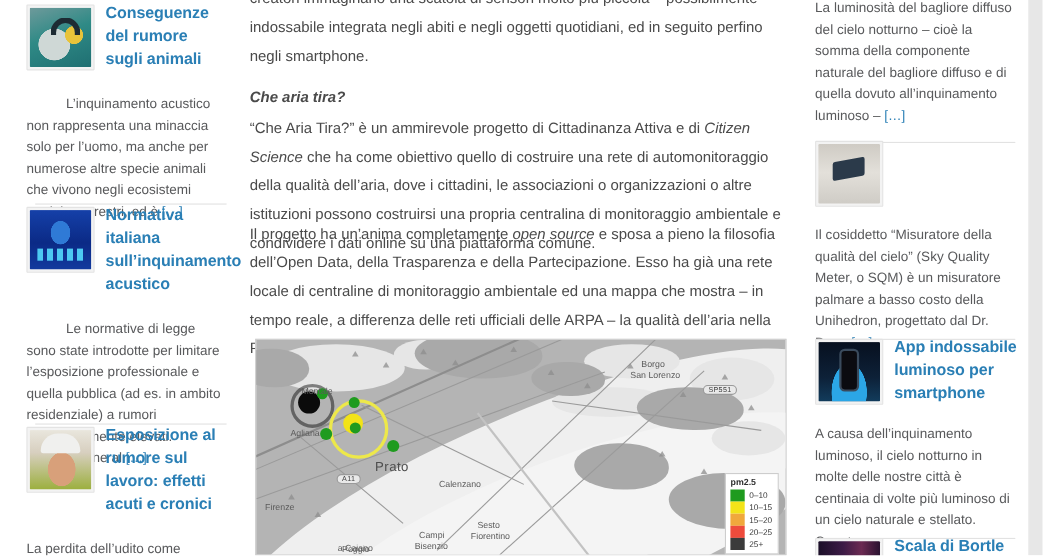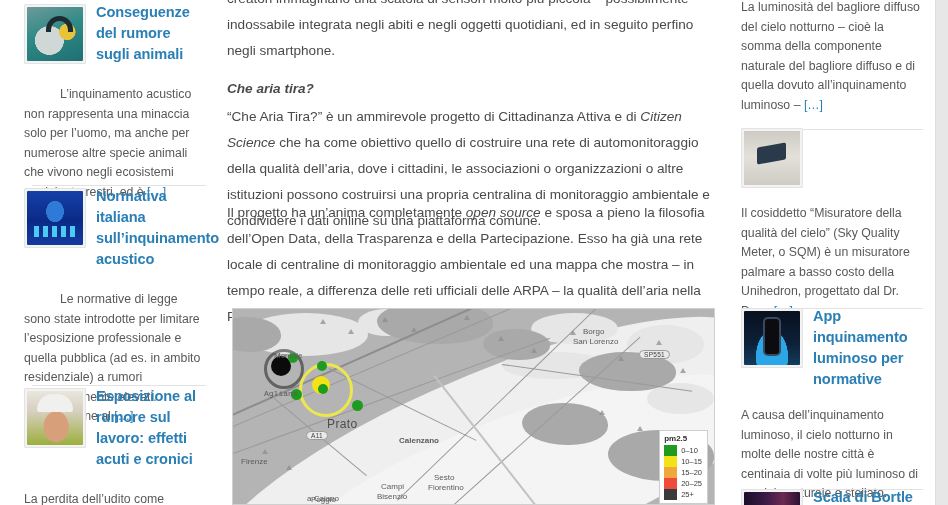--- a/index.html
+++ b/index.html
@@ -315,23 +315,23 @@
         <div class="ring y" style="left:66px;top:54px;width:48px;height:48px;"></div>
         <div class="dot yellow" style="left:79px;top:67px;width:18px;height:18px;"></div>
 
         <div class="dot green" style="left:55px;top:44px;width:10px;height:10px;"></div>
         <div class="dot green" style="left:84px;top:52px;width:10px;height:10px;"></div>
         <div class="dot green" style="left:85px;top:75px;width:10px;height:10px;"></div>
         <div class="dot green" style="left:58px;top:80px;width:11px;height:11px;"></div>
         <div class="dot green" style="left:119px;top:91px;width:11px;height:11px;"></div>
 
         <div class="mlabel mid" style="left:41px;top:42px;">Montale</div>
-        <div class="mlabel mid" style="left:31px;top:80px;font-family:Liberation Mono, monospace;">Agliana</div>
-        <div class="mlabel big" style="left:94px;top:108px;">Prato</div>
-        <div class="mlabel mid" style="left:166px;top:127px;font-weight:bold;">Calenzano</div>
+        <div class="mlabel mid" style="left:31px;top:80px;">Agliana</div>
+        <div class="mlabel big" style="left:108px;top:108px;">Prato</div>
+        <div class="mlabel mid" style="left:166px;top:127px;">Calenzano</div>
         <div class="mlabel mid" style="left:8px;top:148px;">Firenze</div>
         <div class="mlabel mid" style="left:78px;top:186px;">Poggio</div>
         <div class="mlabel mid" style="left:74px;top:185px;">a Caiano</div>
         <div class="mlabel mid" style="left:148px;top:173px;">Campi</div>
         <div class="mlabel mid" style="left:144px;top:183px;">Bisenzio</div>
         <div class="mlabel mid" style="left:201px;top:164px;">Sesto</div>
         <div class="mlabel mid" style="left:195px;top:174px;">Fiorentino</div>
         <div class="mlabel mid" style="left:350px;top:18px;">Borgo</div>
         <div class="mlabel mid" style="left:340px;top:28px;">San Lorenzo</div>
 
@@ -387,21 +387,21 @@
       </div>
     </div>
 
     <div class="r-divider" style="position:absolute;left:2px;top:292px;width:178px;"></div>
 
     <div class="widget" style="position:absolute;left:0;top:308px;width:185px;">
       <div class="w-head">
         <div class="thumb">
           <div class="inner art-phone"></div>
         </div>
-        <div class="r-title">App inquinamento luminoso per normative</div>
+        <div class="r-title">App indossabile luminoso per smartphone</div>
       </div>
       <div class="r-ex" style="margin-top:16px;">
         <span class="indent"></span><span>A causa dell’inquinamento luminoso, il cielo notturno in molte delle nostre città è centinaia di volte più luminoso di un cielo naturale e stellato. Questo </span>
       </div>
     </div>
 
     <div class="r-divider" style="position:absolute;left:2px;top:473px;width:178px;"></div>
 
     <div class="widget" style="position:absolute;left:0;top:489px;width:185px;">
       <div class="w-head">

